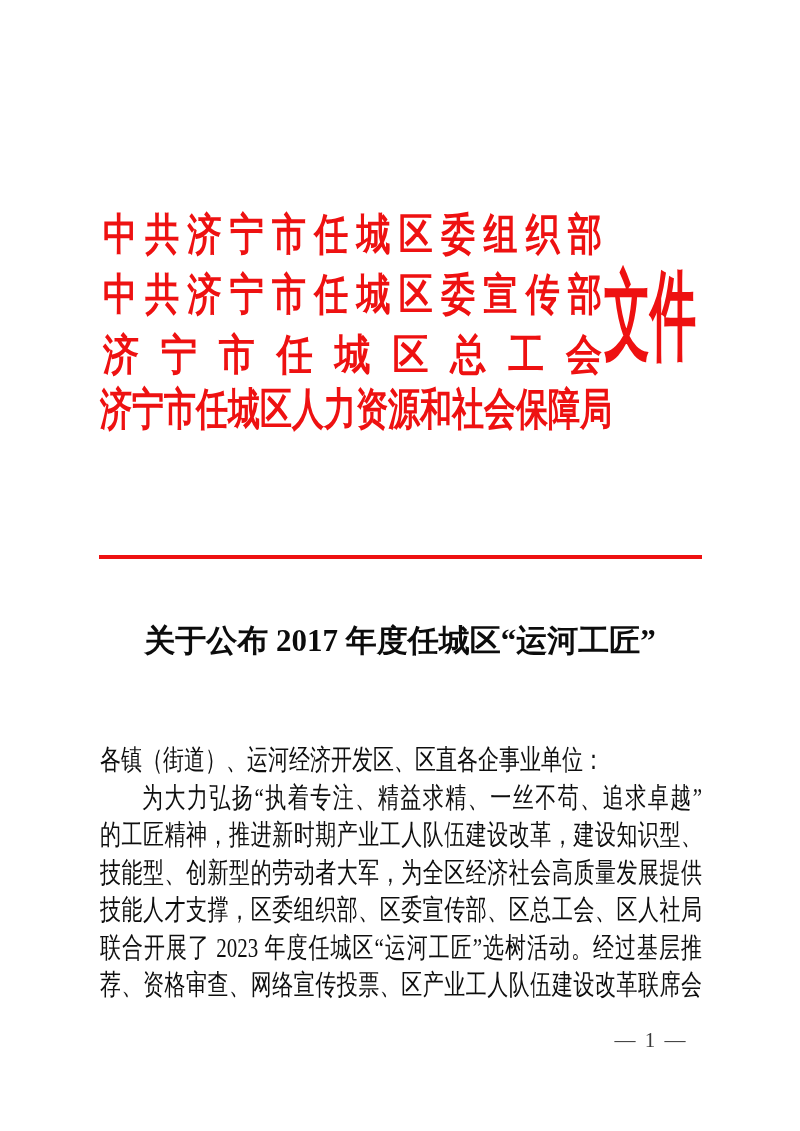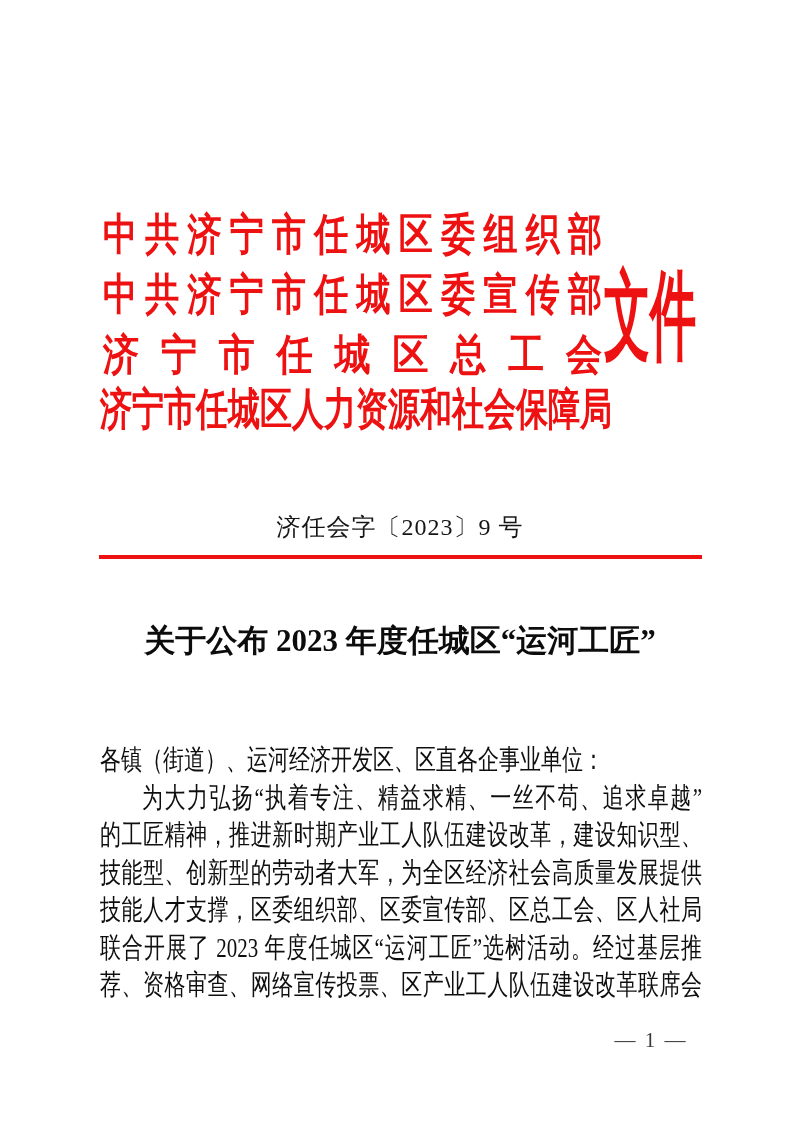--- a/index.html
+++ b/index.html
@@ -178,26 +178,25 @@
         <span class="hch">和</span>
         <span class="hch">社</span>
         <span class="hch">会</span>
         <span class="hch">保</span>
         <span class="hch">障</span>
         <span class="hch">局</span>
       </div>
     <div class="doc-type">文件</div>
   </div>
 
-  <div class="doc-number">济任会字〔2023〕9 号</div>
 
   <div class="red-rule"></div>
 
   <div class="title">
-    <div>关于公布 2023 年度任城区“运河工匠”</div>
+    <div>关于公布 2017 年度任城区“运河工匠”</div>
   </div>
 
   <div class="body-block">
     <div class="bline salutation">各镇（街道）、运河经济开发区、区直各企事业单位：</div>
     <div class="bline indent">为大力弘扬“执着专注、精益求精、一丝不苟、追求卓越”</div>
     <div class="bline">的工匠精神，推进新时期产业工人队伍建设改革，建设知识型、</div>
     <div class="bline">技能型、创新型的劳动者大军，为全区经济社会高质量发展提供</div>
     <div class="bline">技能人才支撑，区委组织部、区委宣传部、区总工会、区人社局</div>
     <div class="bline">联合开展了 2023 年度任城区“运河工匠”选树活动。经过基层推</div>
     <div class="bline">荐、资格审查、网络宣传投票、区产业工人队伍建设改革联席会</div>

